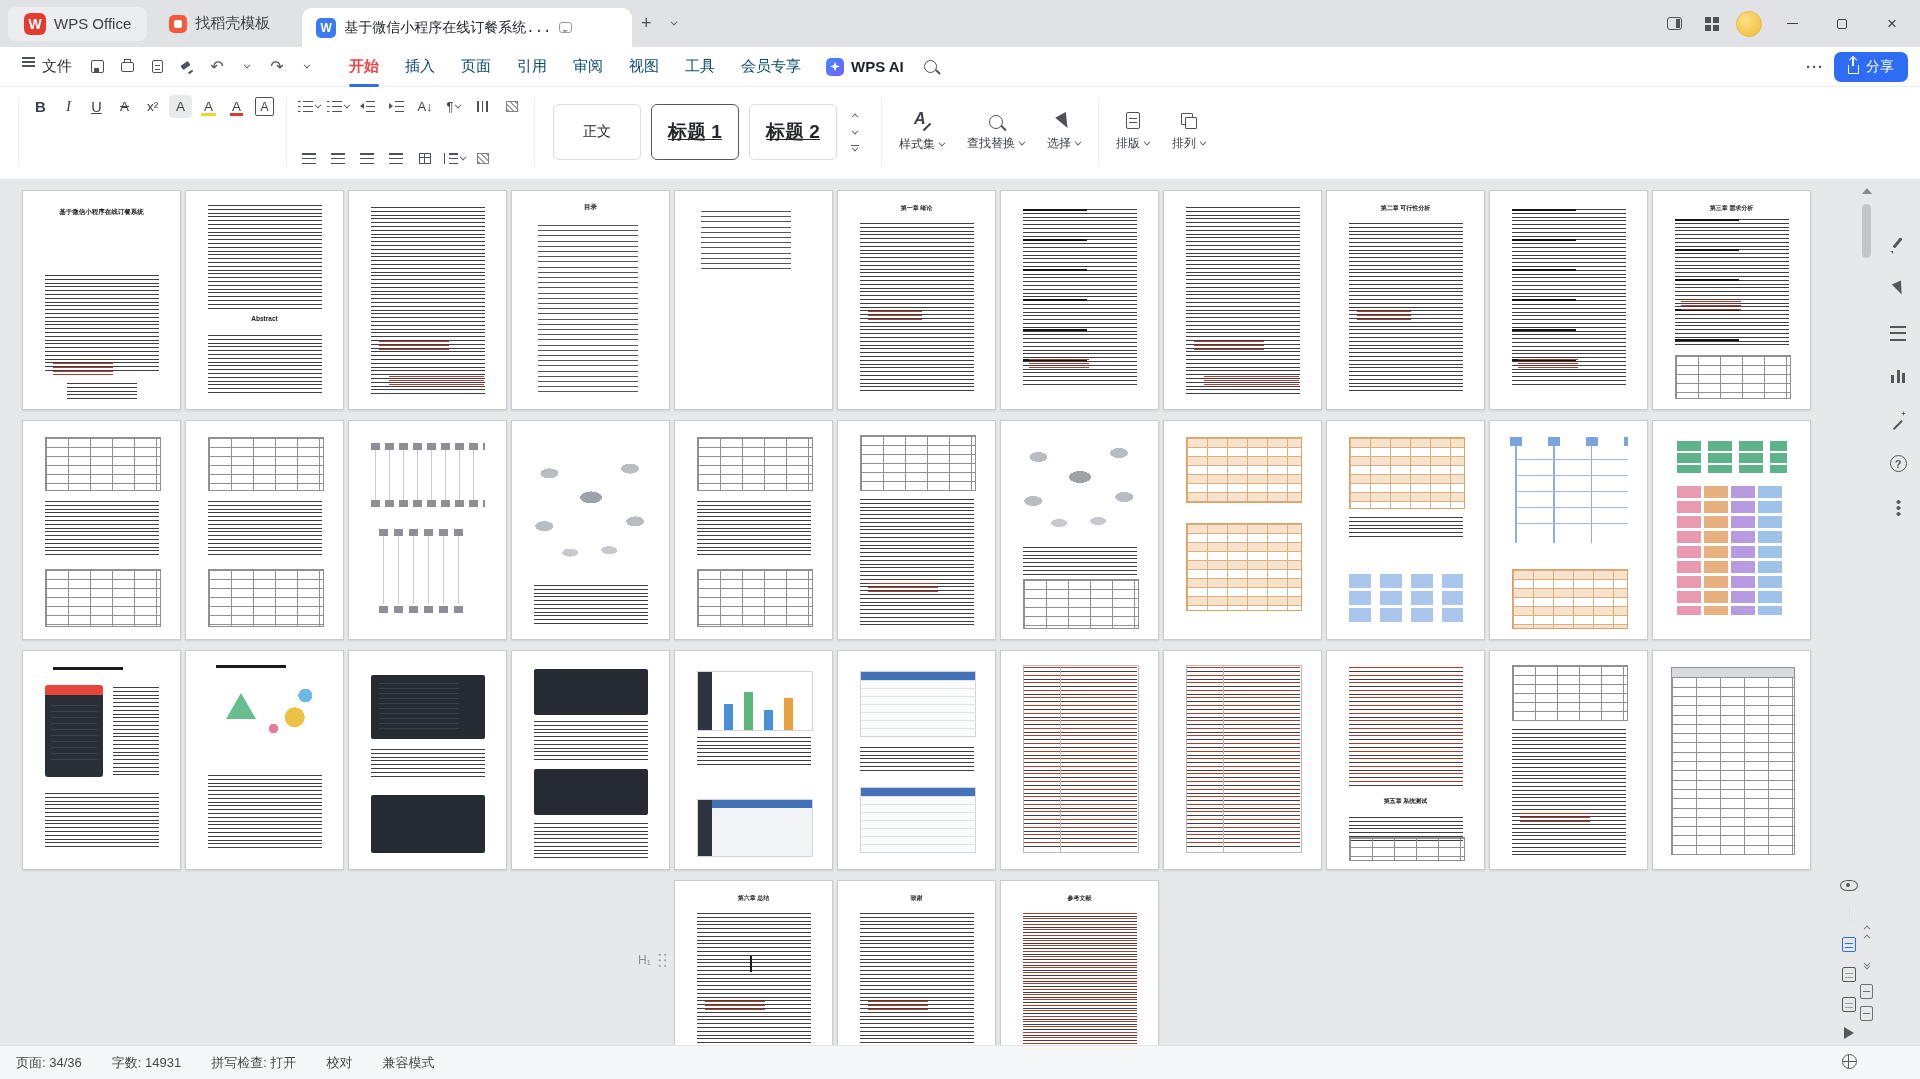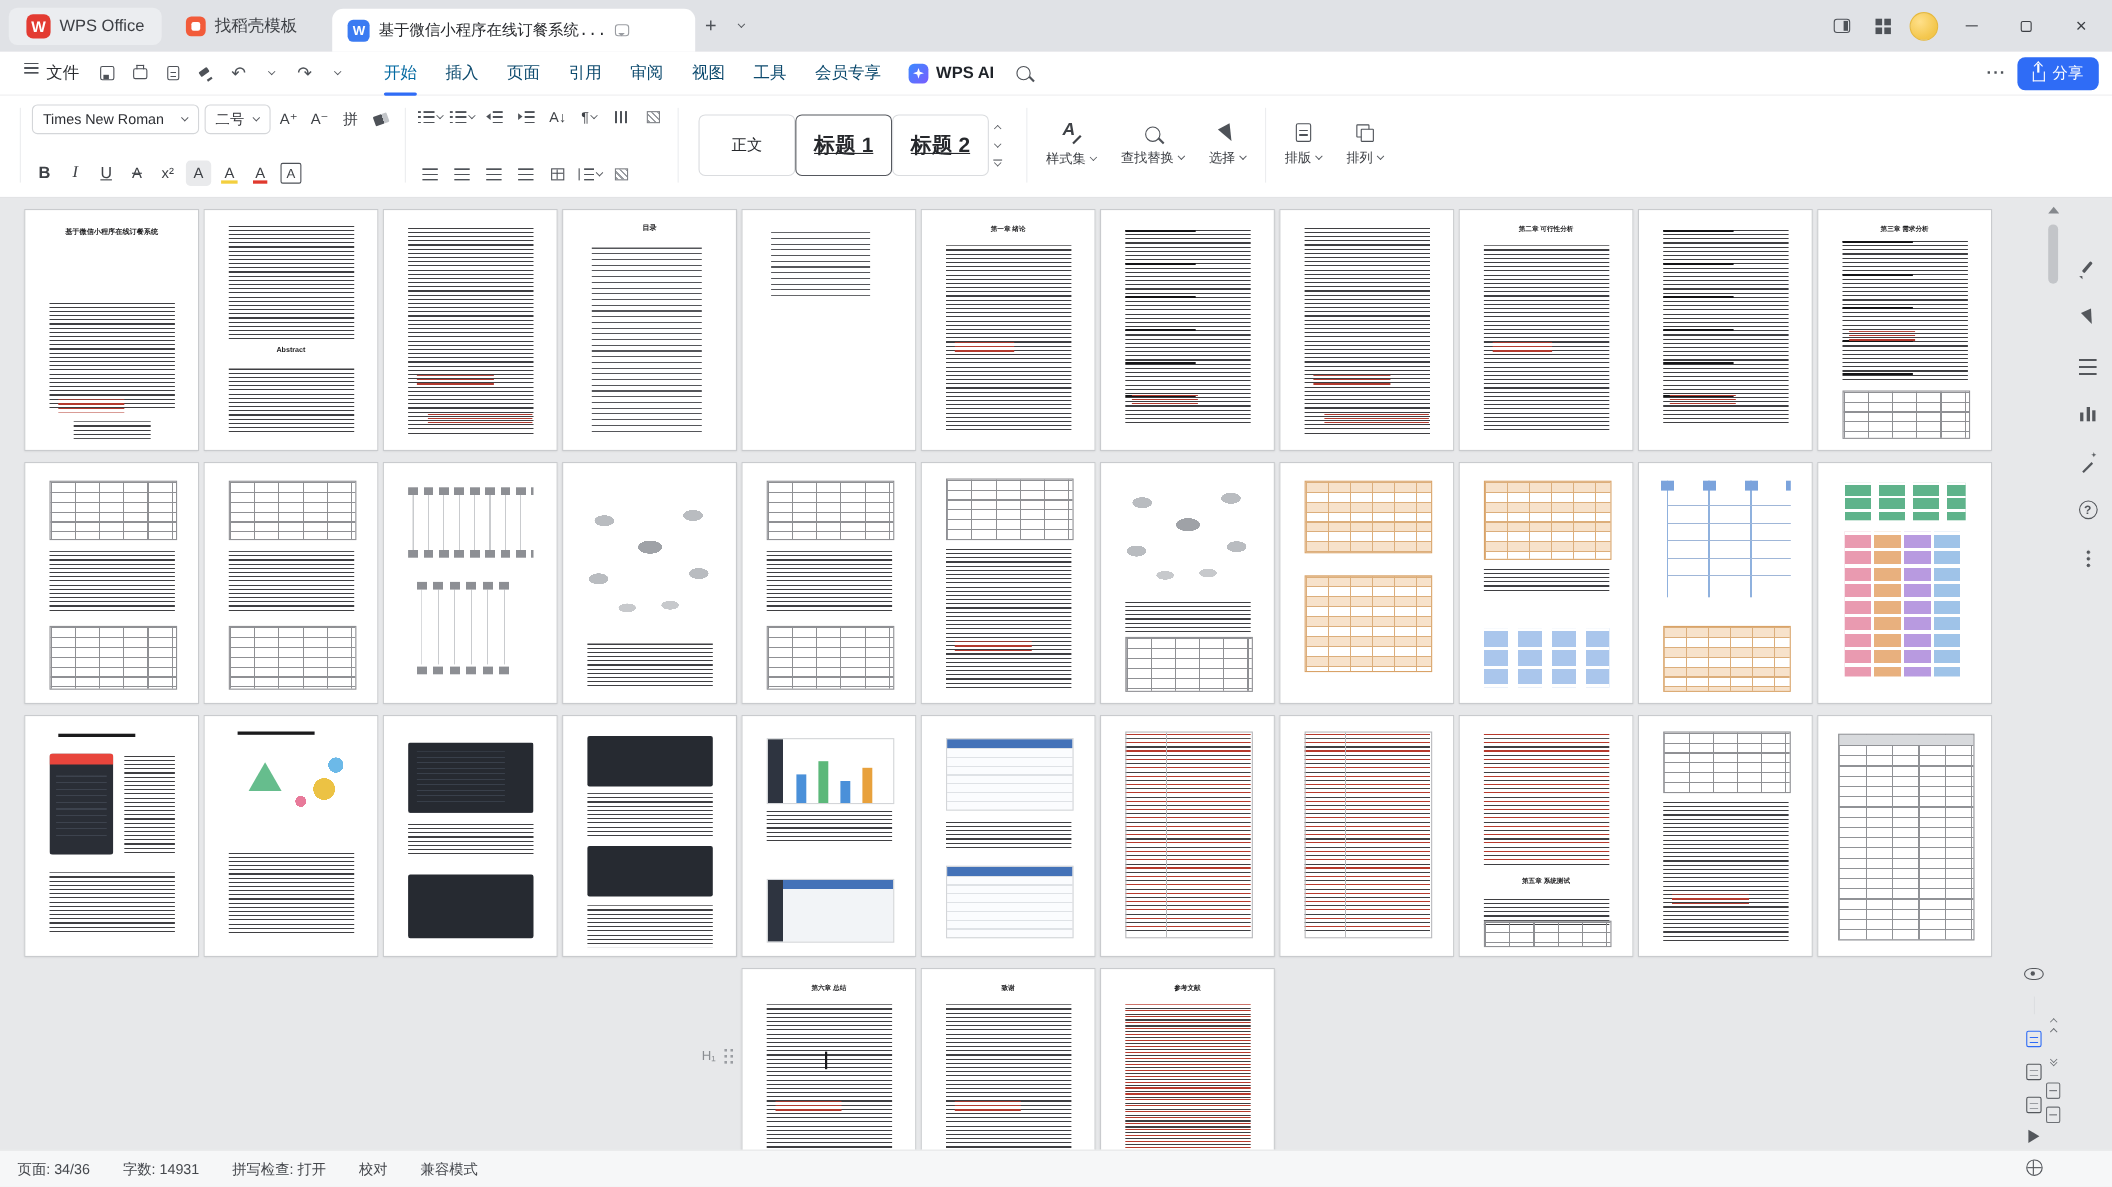--- a/index.html
+++ b/index.html
@@ -43,21 +43,21 @@
 .i-print{width:13px;height:10px;border:1.6px solid #4e5258;border-radius:2px;position:relative;display:inline-block;}
 .i-print::before{content:"";position:absolute;left:2px;top:-4px;width:5px;height:3px;border:1.6px solid #4e5258;border-bottom:none;}
 .i-docpg{width:11px;height:13px;border:1.5px solid #4e5258;border-radius:2px;background:repeating-linear-gradient(to bottom,transparent 0 2.4px,#4e5258 2.4px 3.4px) content-box;padding:1.5px;display:inline-block;}
 .i-brush-s{width:12px;height:12px;position:relative;display:inline-block;}
 .i-brush-s::before{content:"";position:absolute;left:0;top:2px;width:9px;height:5px;background:#4e5258;border-radius:1px;transform:rotate(-35deg);}
 .i-brush-s::after{content:"";position:absolute;right:0;bottom:0;width:5px;height:1.6px;background:#4e5258;transform:rotate(-35deg);}
 .cv{width:6px;height:6px;border-right:1.4px solid #55585e;border-bottom:1.4px solid #55585e;transform:rotate(45deg) scale(.8);display:inline-block;margin-top:-3px;}
 .cv.up{transform:rotate(225deg) scale(.8);margin-top:3px;}
 .mtabs{display:flex;align-items:center;margin-left:14px;}
 .mtab{font-size:15px;color:#0c4a6e;padding:0 13px;height:40px;display:flex;align-items:center;position:relative;}
-.mtab.active{color:#0369a1;font-weight:400;}
+.mtab.active{color:#ef4444;font-weight:700;}
 .mtab.active::after{content:"";position:absolute;left:13px;right:13px;bottom:0;height:3px;border-radius:2px;background:#2f6cf6;}
 .ai{display:flex;align-items:center;gap:7px;font-weight:700;font-size:15px;color:#1f2329;padding:0 12px;}
 .ai-logo{width:18px;height:18px;border-radius:5px;background:linear-gradient(135deg,#3a8bff,#7a5cff);position:relative;display:inline-block;}
 .ai-logo::after{content:"";position:absolute;inset:4px;background:#fff;clip-path:polygon(50% 0,62% 38%,100% 50%,62% 62%,50% 100%,38% 62%,0 50%,38% 38%);}
 .i-search{width:13px;height:13px;border:1.7px solid #4e5258;border-radius:50%;position:relative;display:inline-block;}
 .i-search::after{content:"";position:absolute;width:6px;height:1.7px;background:#4e5258;transform:rotate(45deg);right:-5px;bottom:-1px;}
 .mb-right{margin-left:auto;display:flex;align-items:center;gap:10px;}
 .i-more{color:#4e5258;font-weight:700;letter-spacing:1px;font-size:15px;}
 .share-btn{height:30px;padding:0 14px;background:#2f6cf6;border-radius:7px;color:#fff;font-size:14px;display:flex;align-items:center;gap:7px;}
 .i-share{width:11px;height:9px;border:1.6px solid #fff;border-top:none;position:relative;display:inline-block;margin-top:5px;}
@@ -106,21 +106,21 @@
 .i-ind.l::after{content:"";position:absolute;left:0;top:2px;border-top:3.4px solid transparent;border-bottom:3.4px solid transparent;border-left:4.6px solid #4e5258;}
 .i-ind.r::after{content:"";position:absolute;left:0;top:2px;border-top:3.4px solid transparent;border-bottom:3.4px solid transparent;border-right:4.6px solid #4e5258;}
 .i-al{width:14px;height:11px;display:inline-block;background:repeating-linear-gradient(to bottom,#4e5258 0 1.5px,transparent 1.5px 4.8px);}
 .i-ls{width:15px;height:11px;display:inline-block;background:repeating-linear-gradient(to bottom,#4e5258 0 1.5px,transparent 1.5px 4.8px);background-size:9px 100%;background-position:right 0;background-repeat:no-repeat;position:relative;}
 .i-ls::before{content:"";position:absolute;left:1.4px;top:0;width:1.5px;height:100%;background:#4e5258;}
 .i-cols{width:13px;height:11px;display:inline-block;background:repeating-linear-gradient(90deg,#4e5258 0 1.5px,transparent 1.5px 4.6px);}
 .i-shd{width:12px;height:11px;display:inline-block;border:1px solid #7e8186;background:repeating-linear-gradient(45deg,#9a9da2 0 1.5px,#fff 1.5px 4px);}
 .i-grid{width:12px;height:11px;display:inline-block;border:1.3px solid #4e5258;background:
  linear-gradient(#4e5258,#4e5258) center/100% 1.3px no-repeat,
  linear-gradient(#4e5258,#4e5258) center/1.3px 100% no-repeat;}
-.rg-styles{flex-direction:row;align-items:center;padding:0 12px;}
+.rg-styles{flex-direction:row;align-items:center;gap:10px;padding:0 12px;}
 .sbox{width:88px;height:56px;border:1px solid #dadcdf;border-radius:6px;display:flex;align-items:center;justify-content:center;font-size:14px;color:#26282c;background:#fff;}
 .sbox.h{font-size:19px;font-weight:700;text-decoration:underline;}
 .sbox.sel{border:1.7px solid #55585e;}
 .gscroll{display:flex;flex-direction:column;gap:4px;align-items:center;}
 .gbtn{width:16px;height:13px;display:flex;align-items:center;justify-content:center;}
 .gbtn .bar{width:8px;height:1.4px;background:#55585e;position:absolute;margin-top:-7px;}
 .toolbig{display:flex;flex-direction:column;align-items:center;justify-content:center;gap:6px;font-size:12px;color:#3a3d42;padding:0 11px;}
 .lblrow{display:flex;align-items:center;gap:4px;}
 .i-styleset{width:18px;height:18px;position:relative;}
 .i-styleset::before{content:"A";font-size:16px;font-weight:700;color:#3e4146;position:absolute;left:1px;top:-2px;}
@@ -448,36 +448,20 @@
         <i class="i-share"></i>
         <span>分享</span>
       </div>
     </div>
   </div>
 
   <div class="ribbon">
     <div class="rsep"></div>
     <div class="rg">
       <div class="rrow">
-        <div class="combo combo-font">
-          <span>Times New Roman</span>
-          <i class="cv"></i>
-        </div>
-        <div class="combo combo-size">
-          <span>二号</span>
-          <i class="cv"></i>
-        </div>
-        <span class="tbi">A⁺</span>
-        <span class="tbi">A⁻</span>
-        <span class="tbi">拼</span>
-        <span class="tbi">
-            <i class="i-eraser"></i>
-          </span>
-      </div>
-      <div class="rrow">
         <span class="tbi b">B</span>
         <span class="tbi it">I</span>
         <span class="tbi u">U</span>
         <span class="tbi strike">A</span>
         <span class="tbi">x²</span>
         <span class="tbi shade">A</span>
         <span class="tbi hl">A</span>
         <span class="tbi fc">A</span>
         <span class="tbi boxed">A</span>
       </div>

